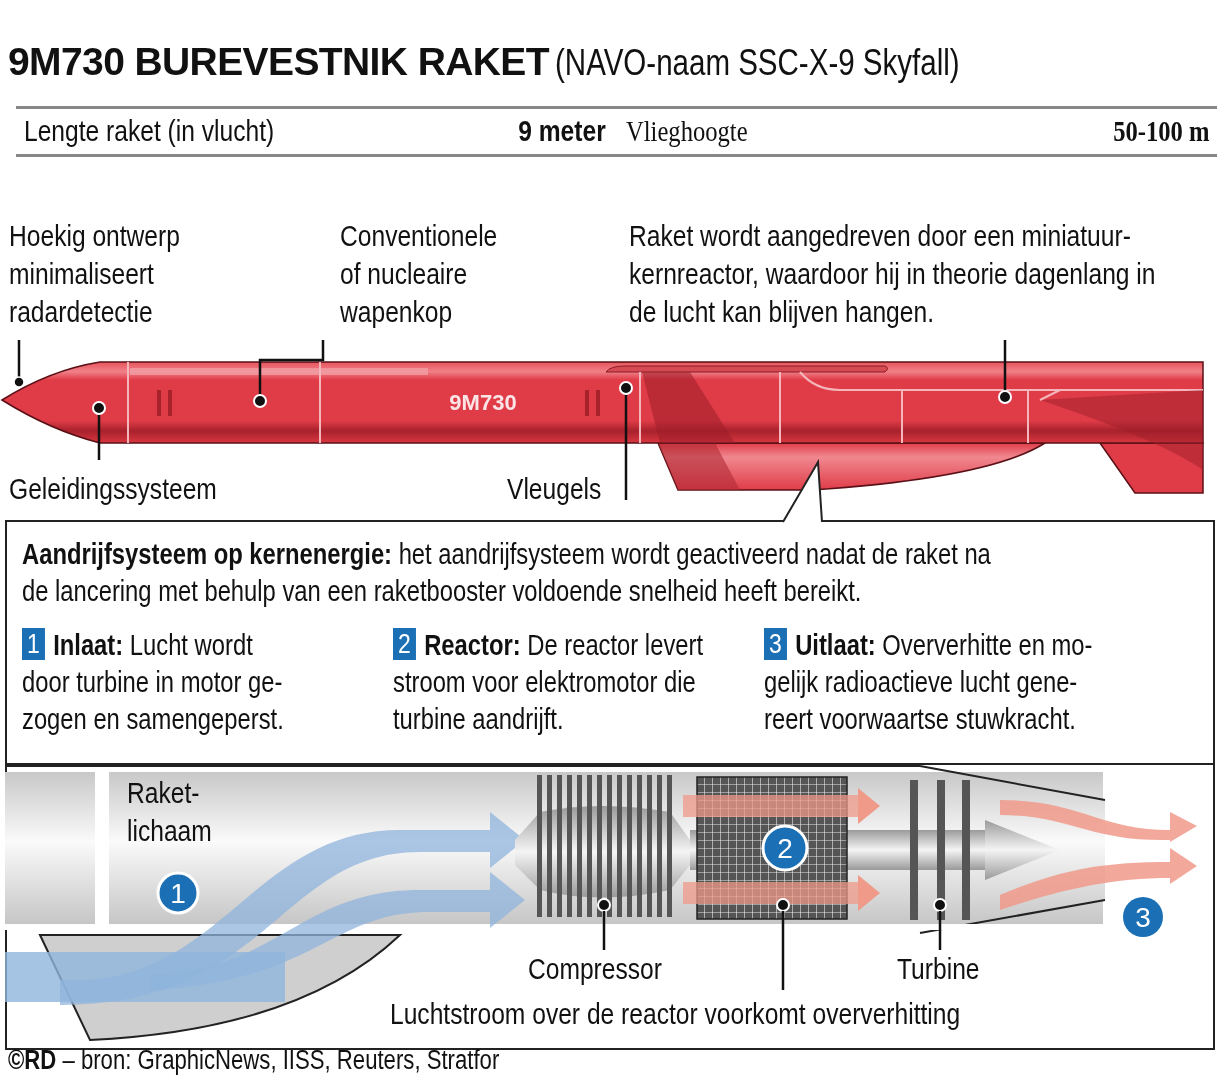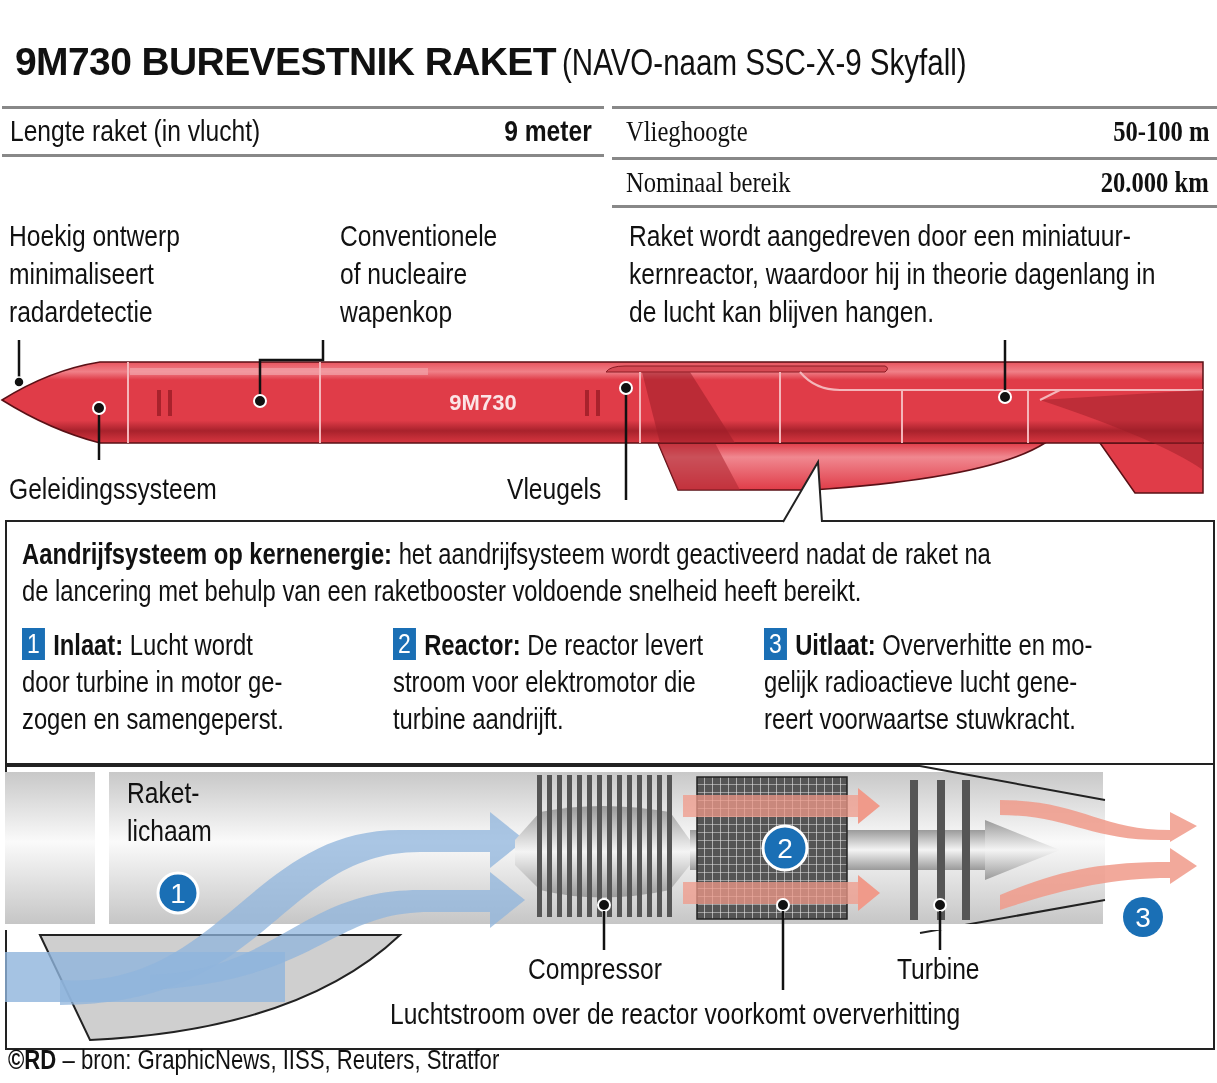--- a/index.html
+++ b/index.html
@@ -1,26 +1,26 @@
 <!DOCTYPE html>
 <html><head>
 <meta charset="utf-8">
 <style>
   * { box-sizing: border-box; margin: 0; padding: 0; }
   html, body { width: 1217px; height: 1083px; background: #ffffff; overflow: hidden; }
   body { position: relative; font-family: "Liberation Sans", "DejaVu Sans", sans-serif; color: #111; }
 
   
-  .title { position: absolute; left: 8px; top: 40px; white-space: nowrap; margin-left: 7px; }
+  .title { position: absolute; left: 8px; top: 40px; white-space: nowrap; }
   .title .main { font-weight: bold; font-size: 39px; letter-spacing: -0.6px; color: #111; }
   .title .sub { font-size: 36px; color: #111; display: inline-block; transform: scaleX(0.82); transform-origin: left center; margin-left: 6px; }
 
   
   .spec { position: absolute; top: 106px; height: 102px; }
-  .spec.left { left: 2px; width: 602px; }
+  .spec.left { left: 16px; width: 602px; }
   .spec.right { left: 612px; width: 605px; font-family: Liberation Serif, serif; }
   .spec .row { position: relative; height: 51px; border-top: 3px solid #888; }
   .spec .row:last-child { border-bottom: 3px solid #888; height: 51px; }
   .spec .lbl { position: absolute; left: 8px; top: 5px; font-size: 30px; transform: scaleX(0.82); transform-origin: left top; white-space: nowrap; }
   .spec.right .lbl { left: 14px; }
   .spec .val { position: absolute; right: 12px; top: 5px; font-size: 30px; font-weight: bold; transform: scaleX(0.82); transform-origin: right top; white-space: nowrap; }
   .spec.right .val { right: 8px; }
 
   
   .callout { position: absolute; font-size: 30px; line-height: 38px; white-space: nowrap; transform: scaleX(0.82); transform-origin: left top; }
@@ -55,24 +55,20 @@
 <div class="spec left">
   <div class="row">
     <span class="lbl">Lengte raket (in vlucht)</span>
     <span class="val">9 meter</span>
   </div>
 </div>
 <div class="spec right">
   <div class="row">
     <span class="lbl">Vlieghoogte</span>
     <span class="val">50-100 m</span>
-  </div>
-  <div class="row">
-    <span class="lbl">Nominaal bereik</span>
-    <span class="val">20.000 km</span>
   </div>
 </div>
 
 <div class="callout" style="left:9px; top:217px;">
   <div>Hoekig ontwerp</div>
   <div>minimaliseert</div>
   <div>radardetectie</div>
 </div>
 <div class="callout" style="left:340px; top:217px;">
   <div>Conventionele</div>

